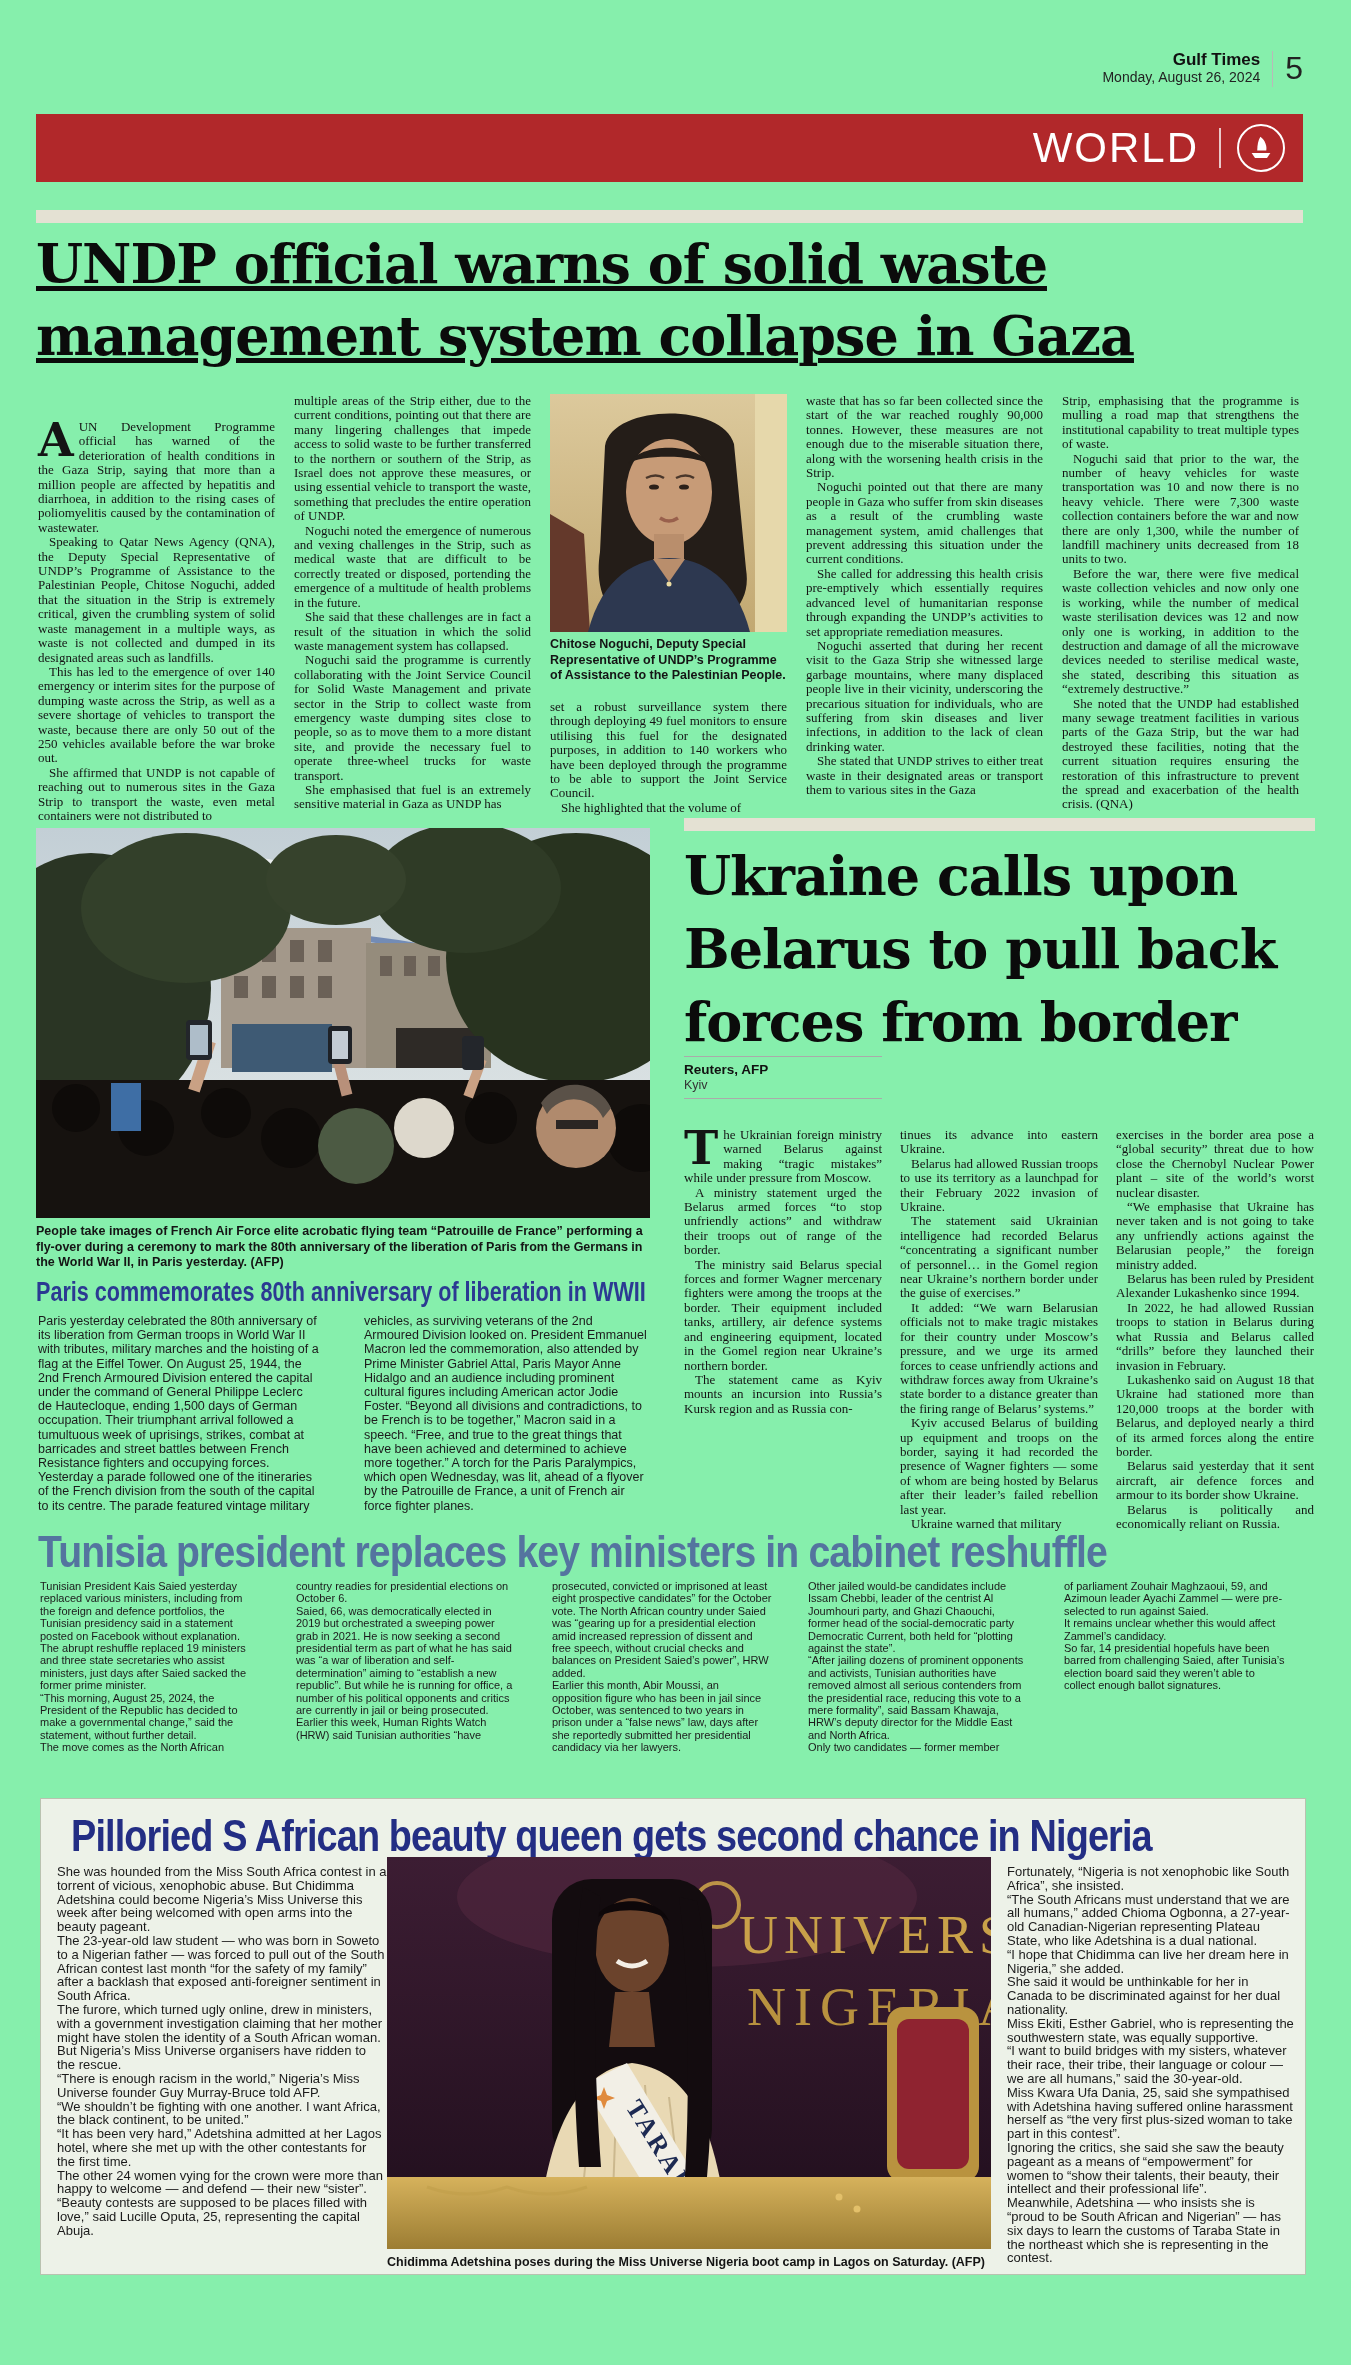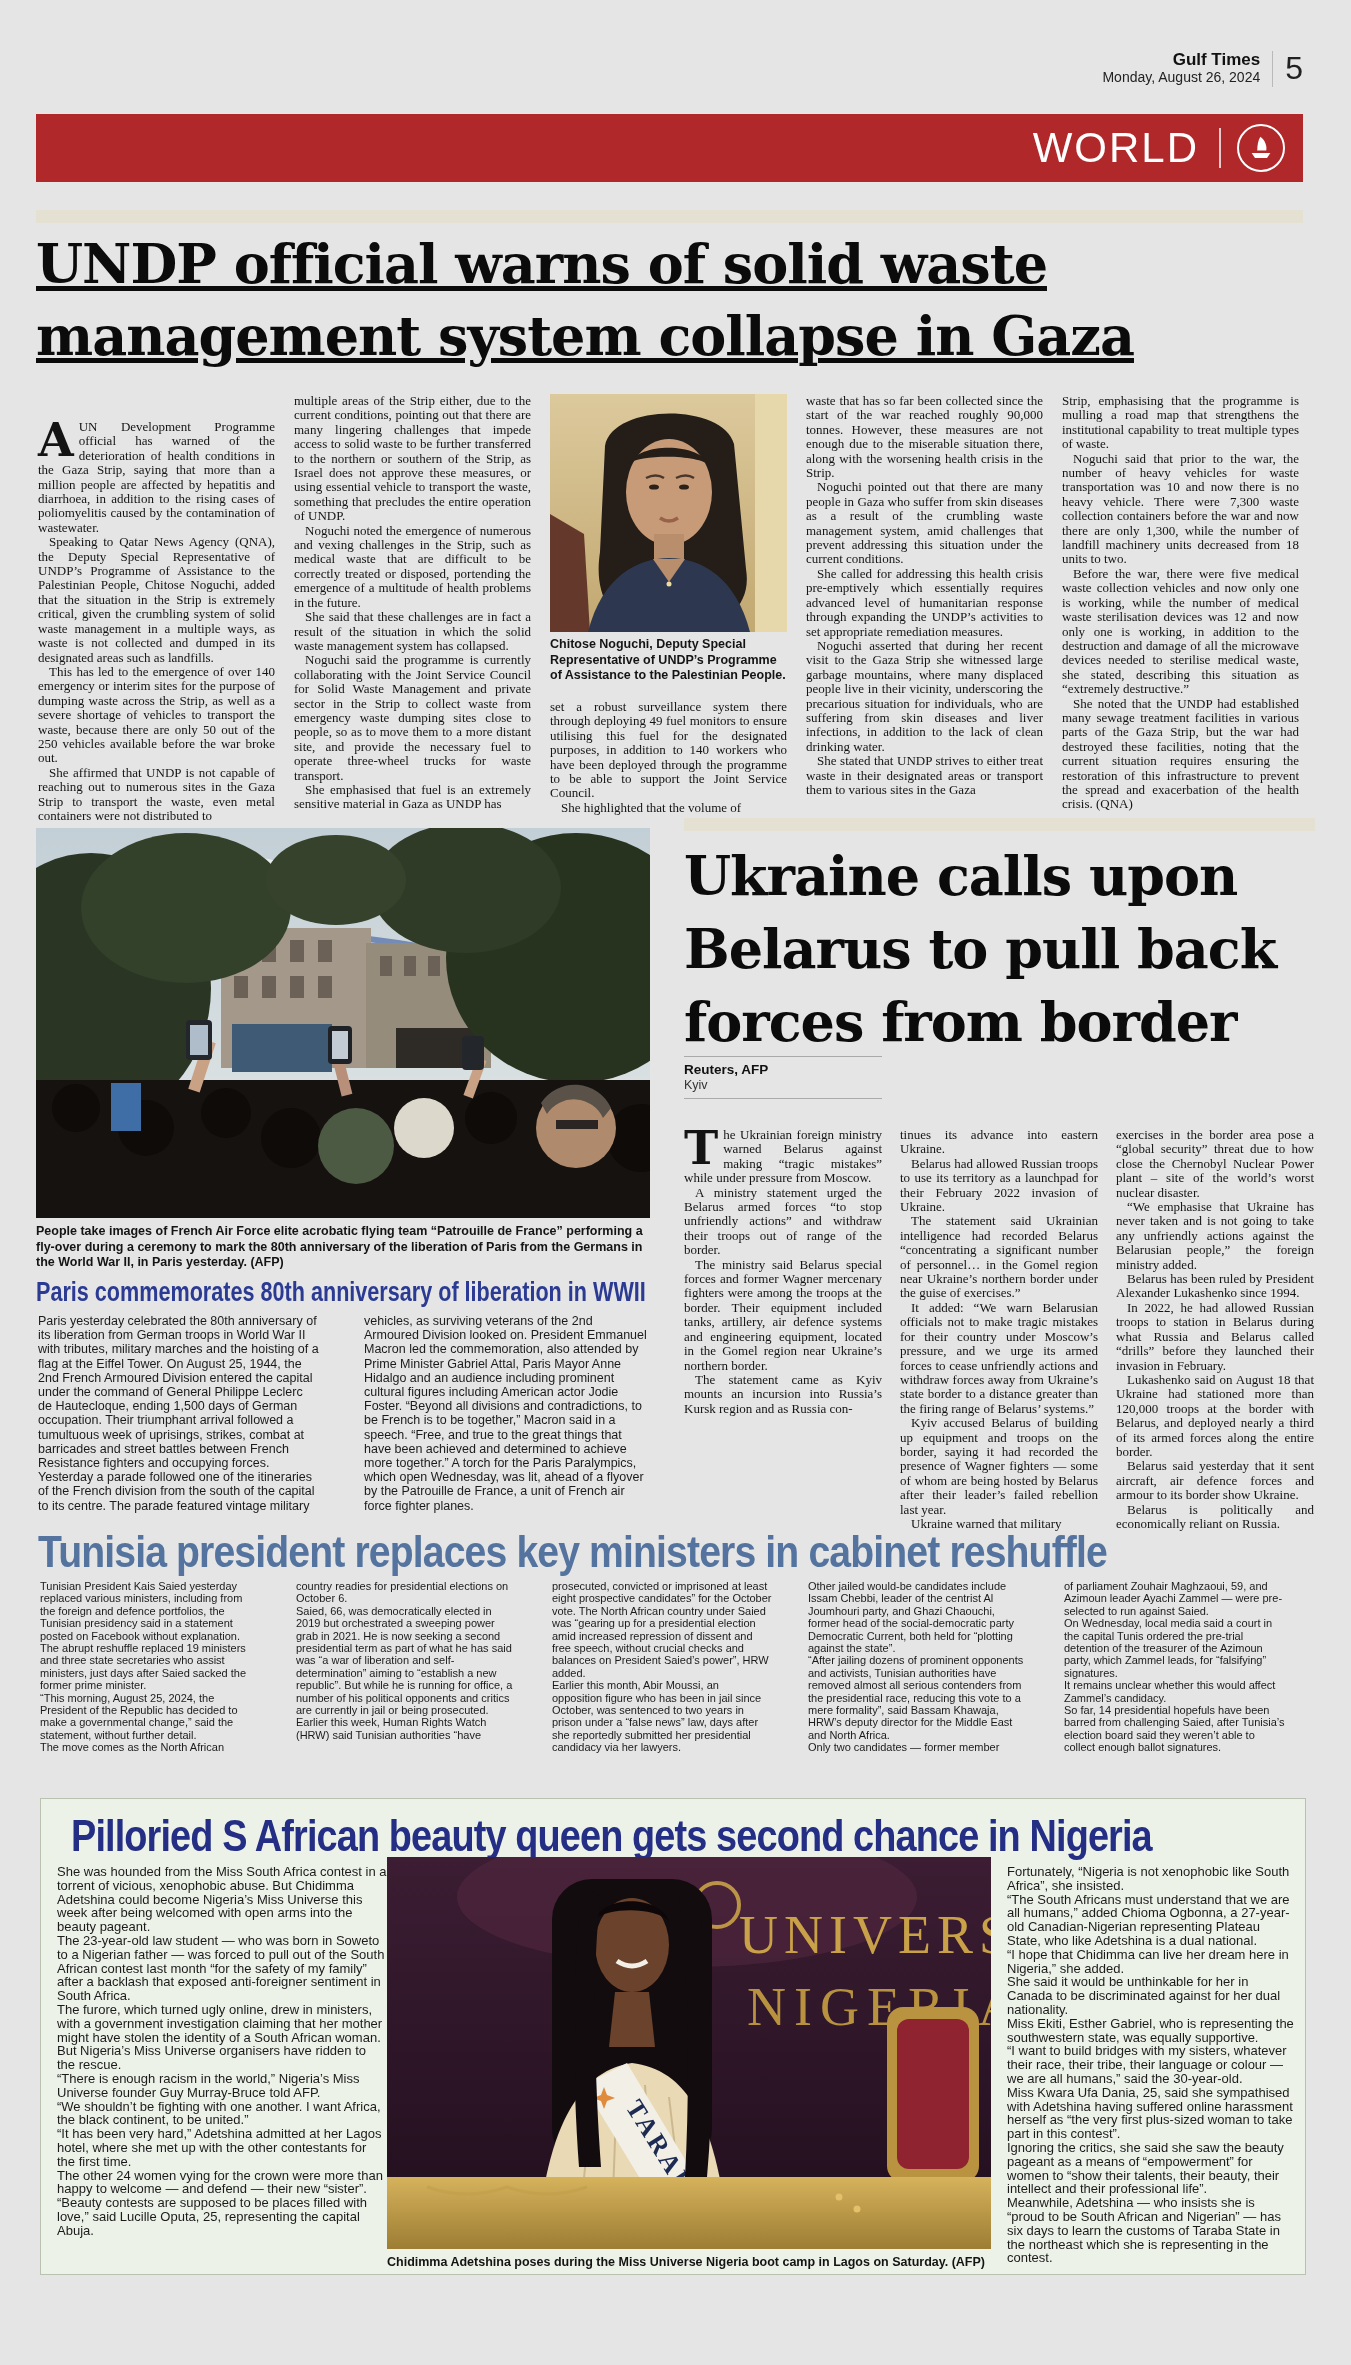--- a/index.html
+++ b/index.html
@@ -1,16 +1,16 @@
 <!DOCTYPE html>
 <html><head>
 <meta charset="utf-8">
 <style>
   html,body{margin:0;padding:0;background:#ffffff;}
-  .page{position:relative;width:1351px;height:2365px;background:#e5e5e5;overflow:hidden;
+  .page{position:relative;width:1351px;height:2365px;background:#86efac;overflow:hidden;
         font-family:"Liberation Sans", sans-serif;color:#111;}
 
   
   .masthead{position:absolute;top:50px;right:48px;display:flex;align-items:center;gap:12px;}
   .mast-text{text-align:right;line-height:1.1;}
   .mast-paper{font-weight:bold;font-size:17px;color:#111;}
   .mast-date{font-size:14px;color:#222;}
   .mast-divider{width:1px;height:36px;background:#b9b9b9;}
   .mast-page{font-size:32px;color:#222;}
 
@@ -277,21 +277,20 @@
       <p>prosecuted, convicted or imprisoned at least eight prospective candidates” for the October vote. The North African country under Saied was “gearing up for a presidential election amid increased repression of dissent and free speech, without crucial checks and balances on President Saied’s power”, HRW added.</p>
       <p>Earlier this month, Abir Moussi, an opposition figure who has been in jail since October, was sentenced to two years in prison under a “false news” law, days after she reportedly submitted her presidential candidacy via her lawyers.</p>
     </div>
   <div class="sans-col" style="left:808px;top:1580px;width:220px;font-size:11px;line-height:12.4px;">
       <p>Other jailed would-be candidates include Issam Chebbi, leader of the centrist Al Joumhouri party, and Ghazi Chaouchi, former head of the social-democratic party Democratic Current, both held for “plotting against the state”.</p>
       <p>“After jailing dozens of prominent opponents and activists, Tunisian authorities have removed almost all serious contenders from the presidential race, reducing this vote to a mere formality”, said Bassam Khawaja, HRW’s deputy director for the Middle East and North Africa.</p>
       <p>Only two candidates — former member</p>
     </div>
   <div class="sans-col" style="left:1064px;top:1580px;width:222px;font-size:11px;line-height:12.4px;">
       <p>of parliament Zouhair Maghzaoui, 59, and Azimoun leader Ayachi Zammel — were pre-selected to run against Saied.</p>
-      <p>On Wednesday, local media said a court in the capital Tunis ordered the pre-trial detention of the treasurer of the Azimoun party, which Zammel leads, for “falsifying” signatures.</p>
       <p>It remains unclear whether this would affect Zammel’s candidacy.</p>
       <p>So far, 14 presidential hopefuls have been barred from challenging Saied, after Tunisia’s election board said they weren’t able to collect enough ballot signatures.</p>
     </div>
 
   <div class="nigeria-box">
     <div class="blue-headline" style="left:30px;top:12px;font-size:44px;transform:scaleX(0.86);color:#232e84;letter-spacing:-1px;">Pilloried S African beauty queen gets second chance in Nigeria</div>
 
     <div class="sans-col" style="left:16px;top:66px;width:330px;font-size:13px;line-height:13.8px;">
         <p>She was hounded from the Miss South Africa contest in a torrent of vicious, xenophobic abuse. But Chidimma Adetshina could become Nigeria’s Miss Universe this week after being welcomed with open arms into the beauty pageant.</p>
         <p>The 23-year-old law student — who was born in Soweto to a Nigerian father — was forced to pull out of the South African contest last month “for the safety of my family” after a backlash that exposed anti-foreigner sentiment in South Africa.</p>

